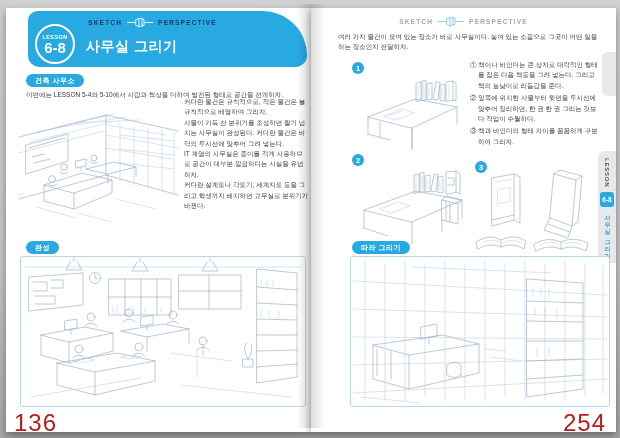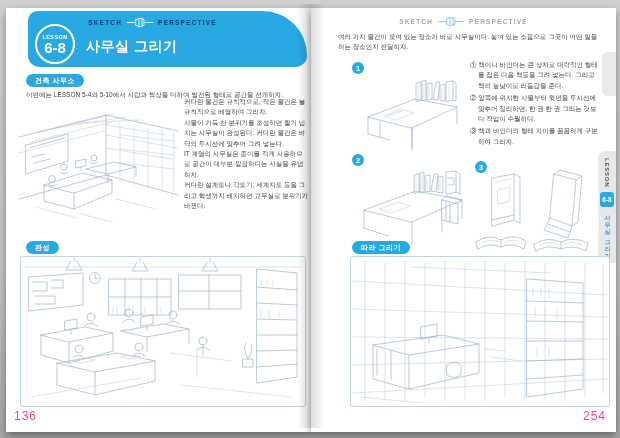--- a/index.html
+++ b/index.html
@@ -32,21 +32,21 @@
 
   .pill{display:inline-block;background:#29a9e2;color:#fff;font-size:7px;font-weight:bold;
         line-height:13px;padding:0 9px;border-radius:8px;letter-spacing:.5px;}
 
   .smalltext{font-size:6.5px;line-height:10.4px;color:#3a3a3a;margin:0;}
   .bodycol p{margin:0;}
   .notes p{margin:0 0 2px 0;padding-left:8px;text-indent:-8px;}
 
   .frame{position:absolute;border:1px solid #b9d7ec;border-radius:3px;background:#fff;overflow:hidden;}
 
-  .pagenum{font-size:12px;color:#ec4899;letter-spacing:1px;}
+  .pagenum{font-size:24px;color:#b91c1c;letter-spacing:1px;}
 
   .stepnum{position:absolute;width:12px;height:12px;border-radius:50%;background:#29a9e2;color:#fff;
            font-size:7.5px;font-weight:bold;display:flex;align-items:center;justify-content:center;}
 
   
   .tab-top{position:absolute;left:291px;top:44px;width:14px;height:44px;background:#e9e9eb;
            border-radius:6px 0 0 6px;}
   .tab-main{position:absolute;left:287px;top:143px;width:18px;height:112px;background:#e8e8ea;
             border-radius:7px 0 0 7px;display:flex;flex-direction:column;align-items:center;
             justify-content:center;gap:4px;}

